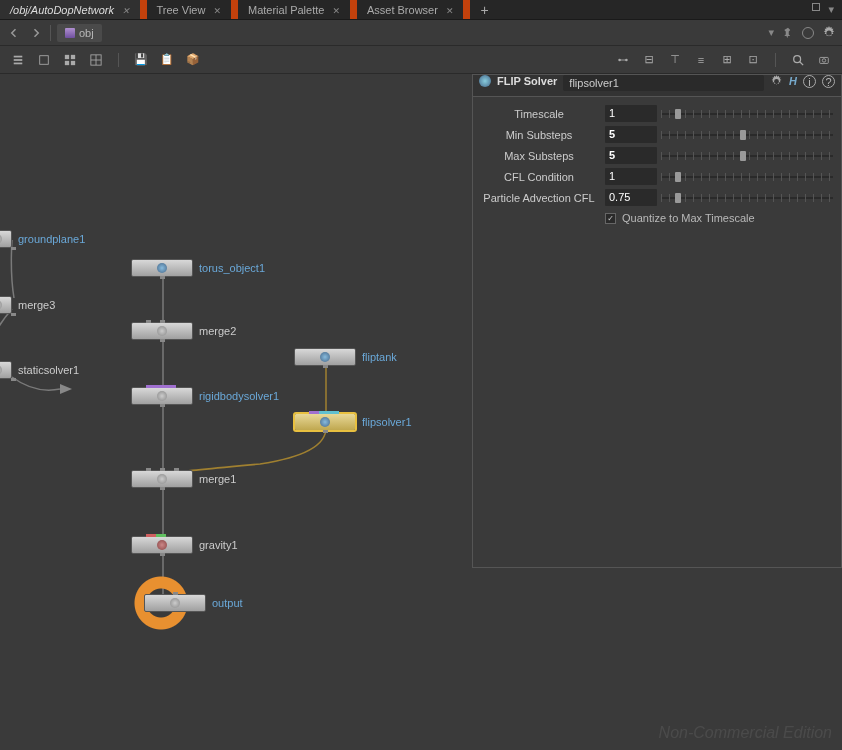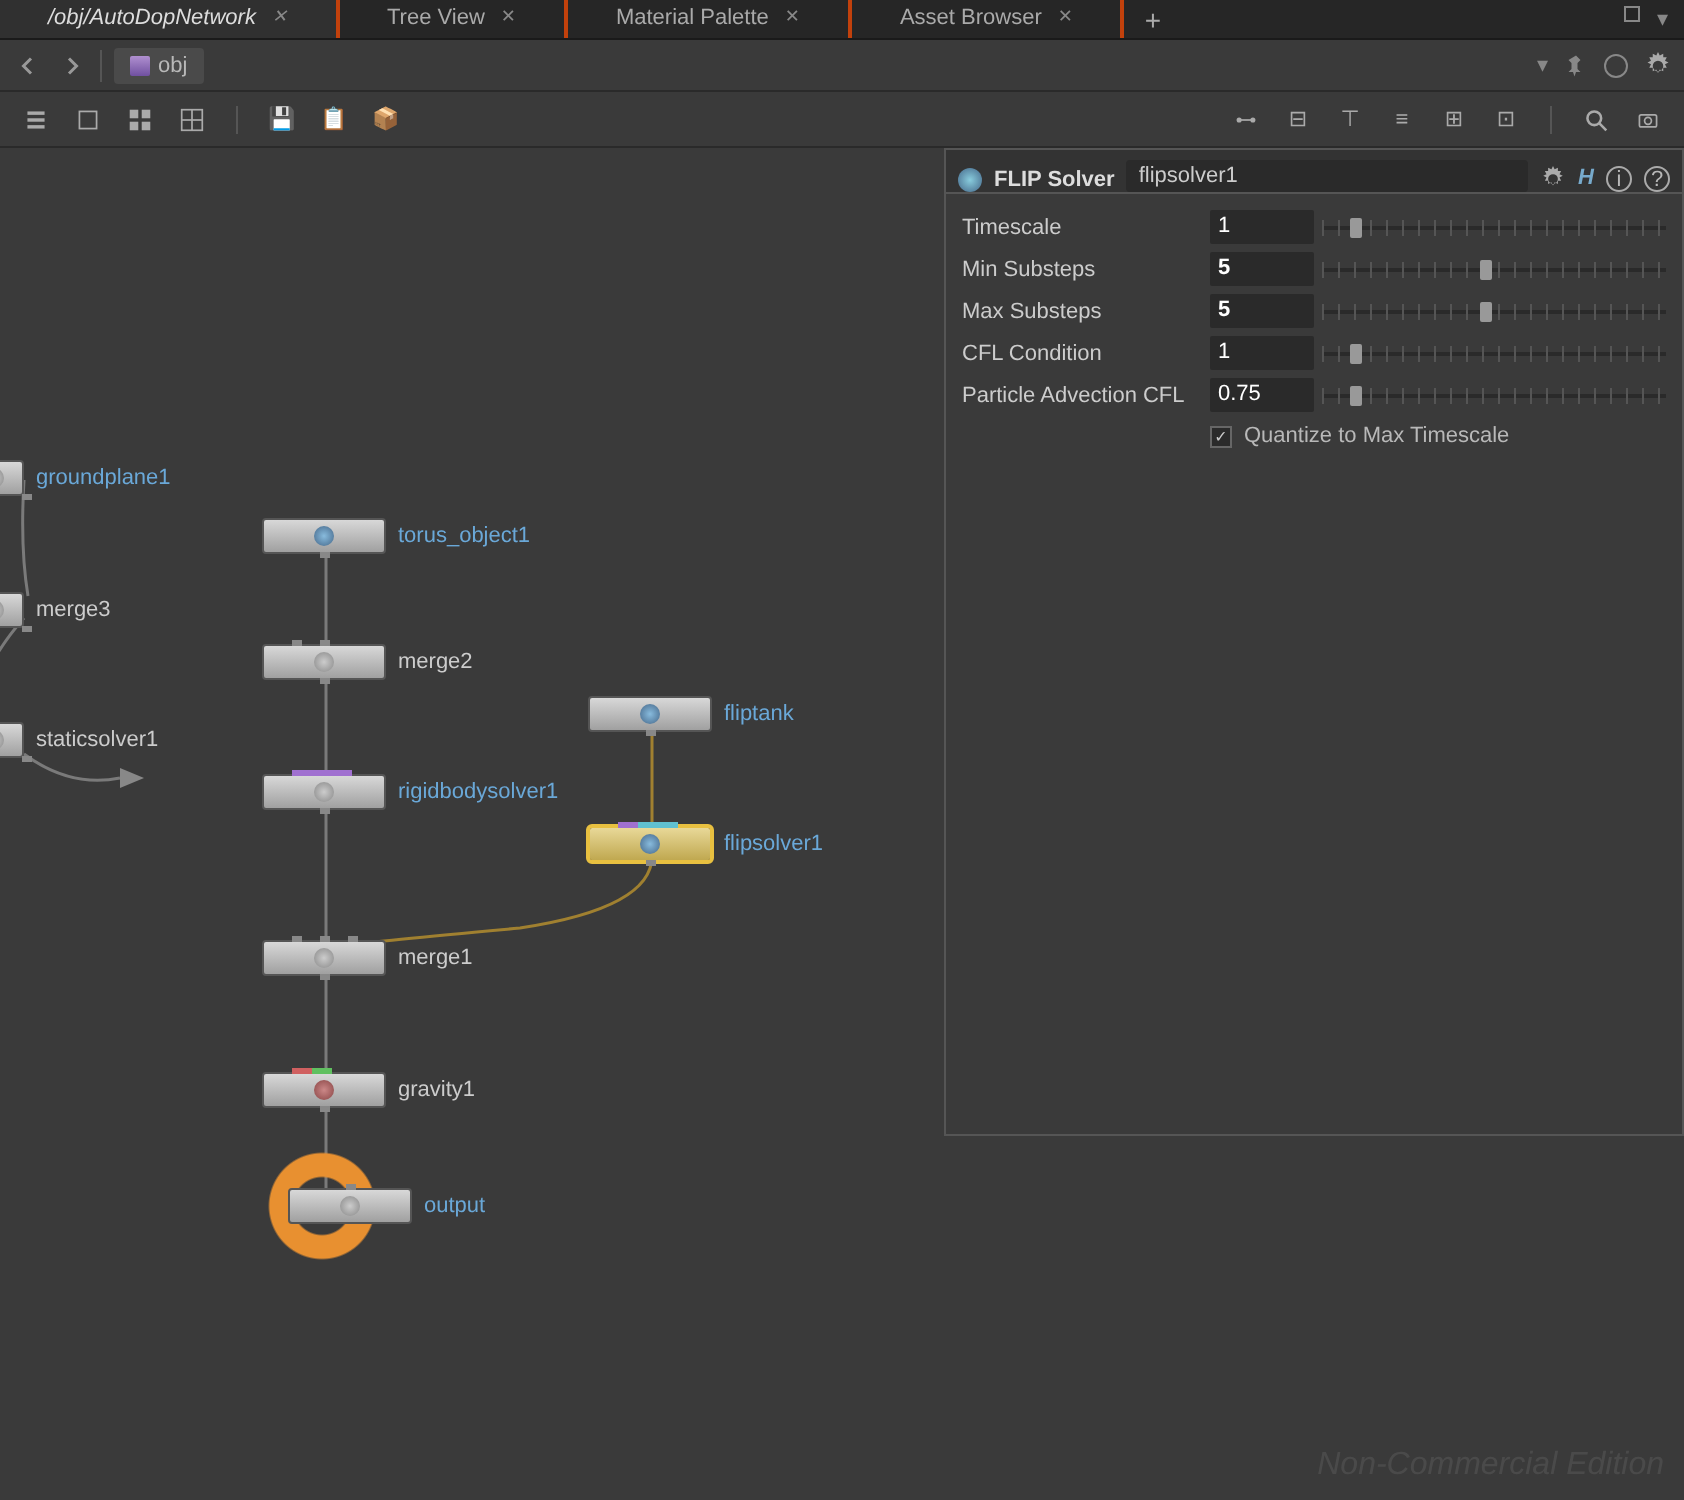--- a/index.html
+++ b/index.html
@@ -1,20 +1,20 @@
 <!DOCTYPE html>
 <html><head>
 <meta charset="utf-8">
 <style>
 * { margin: 0; padding: 0; box-sizing: border-box; font-family: "Segoe UI", Arial, sans-serif; font-size: 11px; }
 body { width: 842px; height: 750px; background: #3a3a3a; color: #b8b8b8; position: relative; overflow: hidden; }
 
 
 .top-tabs { display: flex; align-items: center; background: #262626; border-bottom: 1px solid #1a1a1a; height: 20px; }
-.top-tab { padding: 3px 24px; color: #aaa; display: flex; align-items: flex-start; gap: 8px; border-right: 2px solid #c2410c; height: 100%; cursor: pointer; }
+.top-tab { padding: 3px 10px; color: #aaa; display: flex; align-items: flex-end; gap: 8px; border-right: 7px solid #c2410c; height: 100%; cursor: pointer; }
 .top-tab.active { background: #303030; color: #ddd; font-style: italic; }
 .close-x { color: #888; font-size: 9px; }
 .new-tab { padding: 0 10px; color: #aaa; font-size: 14px; }
 .top-right-icons { margin-left: auto; display: flex; gap: 8px; padding-right: 8px; }
 .sq-icon { width: 8px; height: 8px; border: 1px solid #888; }
 
 
 .nav-bar { display: flex; align-items: center; background: #3a3a3a; height: 26px; padding: 0 6px; gap: 6px; border-bottom: 1px solid #2a2a2a; }
 .nav-btn { width: 16px; height: 16px; color: #999; cursor: pointer; display: flex; align-items: center; justify-content: center; }
 .nav-sep { width: 1px; height: 16px; background: #555; }
@@ -71,34 +71,34 @@
   position: absolute; width: 56px; height: 56px; border-radius: 50%;
   background: radial-gradient(circle, transparent 14px, #e89030 15px, #e89030 26px, transparent 27px);
   left: 133px; top: 501px;
 }
 
 
 .param-panel {
   position: absolute; right: 0; top: 0; width: 370px; height: 494px;
   background: #3a3a3a; border: 1px solid #555; border-left: 1px solid #555;
 }
-.pp-header { display: flex; align-items: flex-end; gap: 6px; background: #333; height: 22px; padding: 0 6px; border-bottom: 1px solid #555; }
+.pp-header { display: flex; align-items: flex-start; gap: 6px; background: #333; height: 22px; padding: 0 6px; border-bottom: 1px solid #555; }
 .pp-title-icon { width: 12px; height: 12px; background: radial-gradient(#8cd,#468); border-radius: 50%; }
 .pp-title { font-weight: bold; color: #ddd; }
 .pp-name-field { flex: 1; background: #2a2a2a; color: #ccc; padding: 2px 6px; border-radius: 2px; height: 16px; }
 .pp-h-icons { display: flex; gap: 6px; }
 .pp-h-icons .gear-svg{width:13px;height:13px}
 
 .pp-tabs { display: flex; background: #333; border-bottom: 1px solid #555; height: 20px; }
 .pp-tab { padding: 3px 10px; color: #aaa; border-right: 1px solid #555; cursor: pointer; }
 .pp-tab.active { background: #444; color: #ddd; font-weight: bold; }
 
 .pp-body { padding: 6px 8px; }
 .pp-row { display: flex; align-items: center; height: 21px; gap: 4px; }
-.pp-lbl { width: 120px; text-align: left; color: #ccc; padding-right: 4px; }
+.pp-lbl { width: 120px; text-align: center; color: #ccc; padding-right: 4px; }
 .pp-val { width: 52px; background: #2a2a2a; color: #fff; padding: 2px 4px; height: 17px; font-weight: bold; border-radius: 1px; cursor: text; }
 .pp-val.reg { font-weight: normal; }
 .pp-slider { flex: 1; height: 16px; position: relative; cursor: pointer; }
 .pp-slider .track { position: absolute; left: 0; right: 0; top: 7px; height: 2px; background: #2a2a2a; }
 .pp-slider .ticks { position: absolute; left: 0; right: 0; top: 4px; height: 8px;
   background: repeating-linear-gradient(90deg, #555 0, #555 1px, transparent 1px, transparent 8px); }
 .pp-slider .handle { position: absolute; top: 3px; width: 6px; height: 10px; background: #999; border-radius: 1px; }
 
 .pp-check { display: flex; align-items: center; gap: 6px; padding-left: 124px; height: 20px; }
 .chk { width:11px; height:11px; background:#2a2a2a; border:1px solid #666; display:flex; align-items:center; justify-content:center; color:#ccc; font-size:8px; cursor:pointer; }

